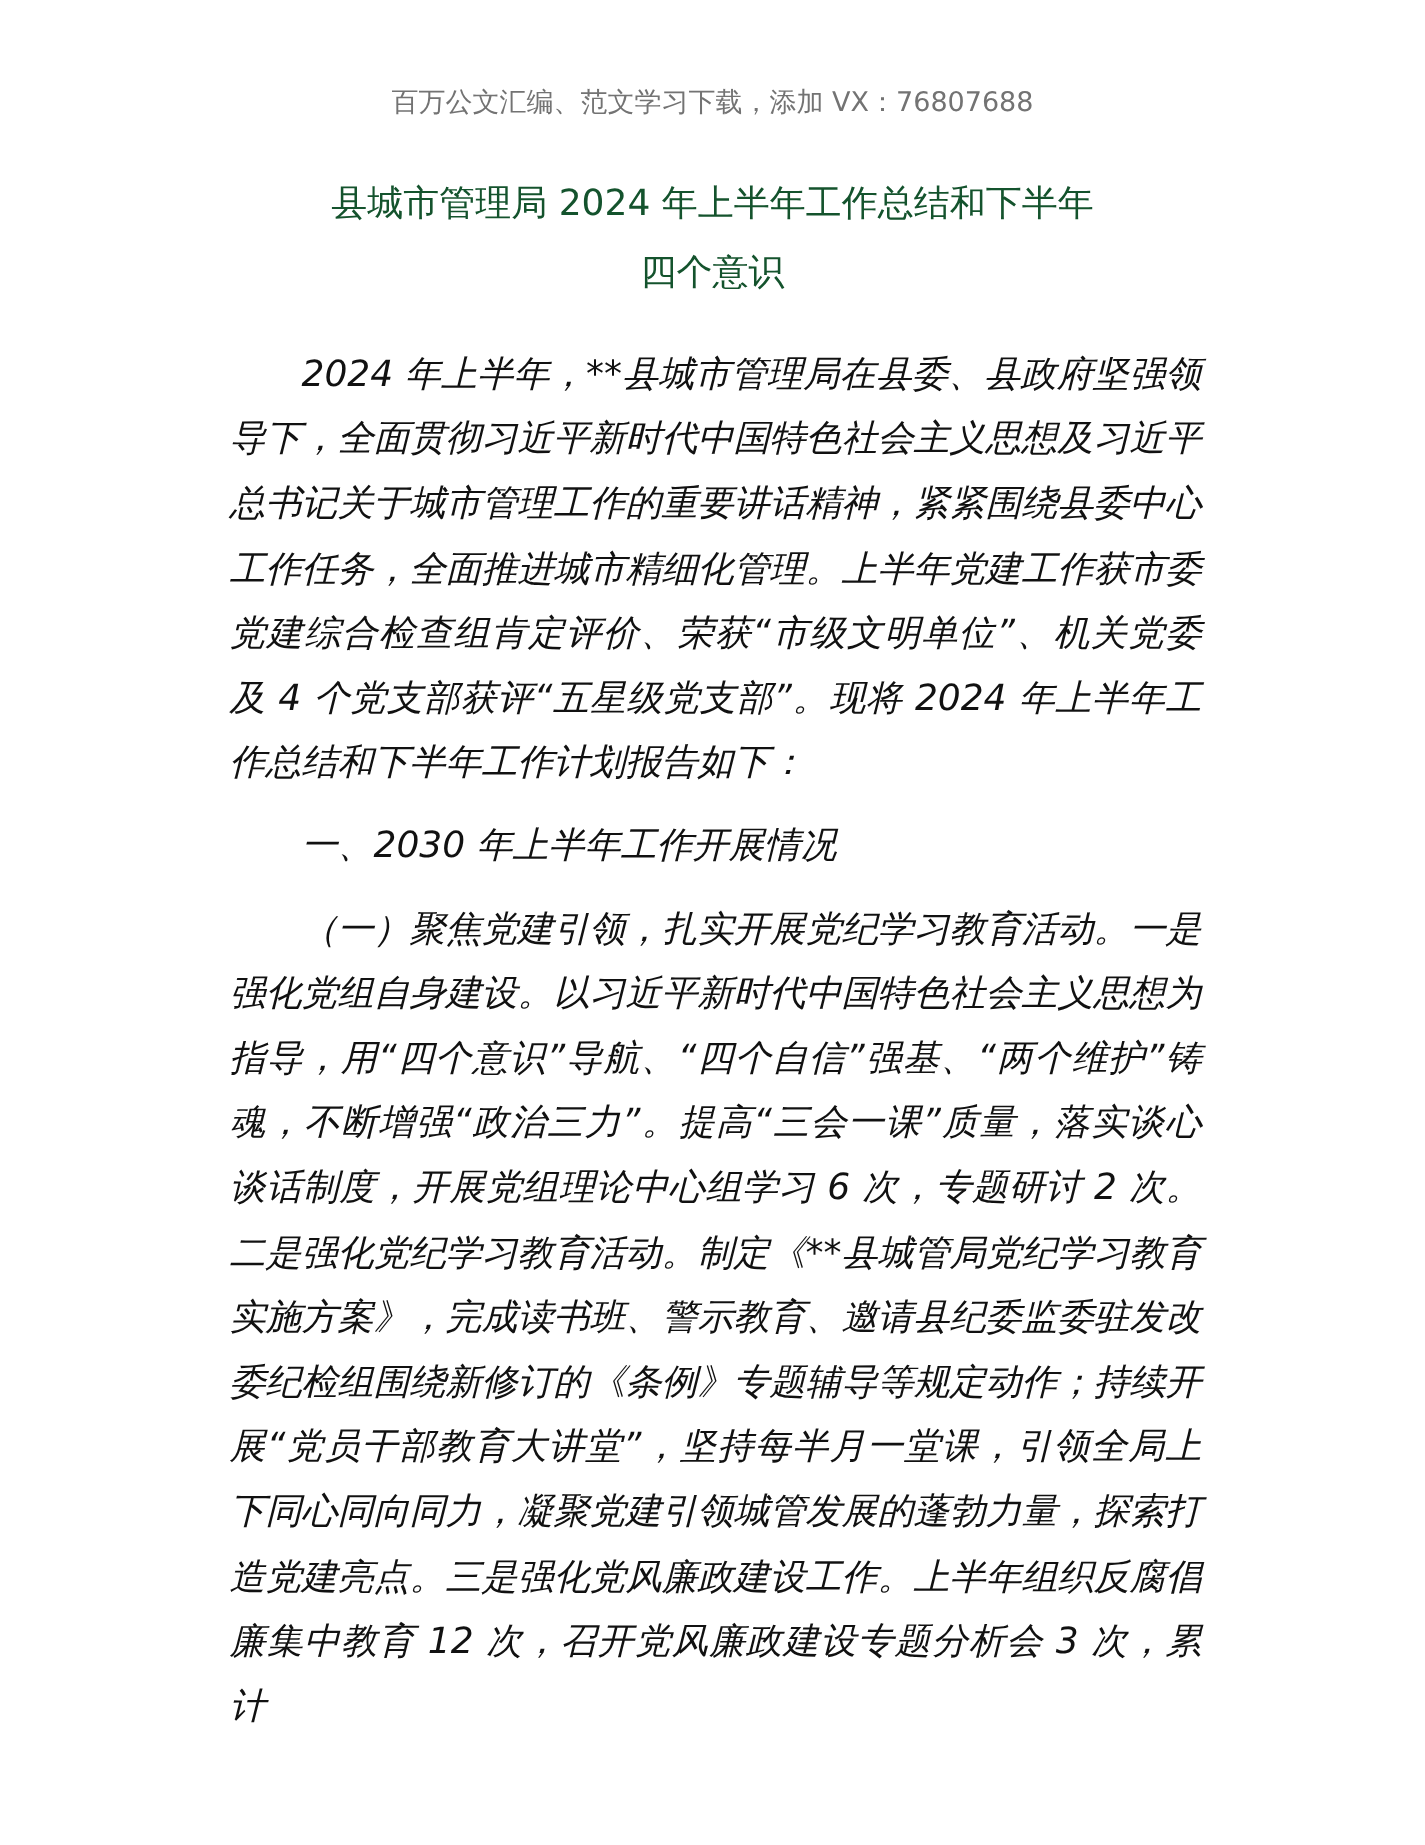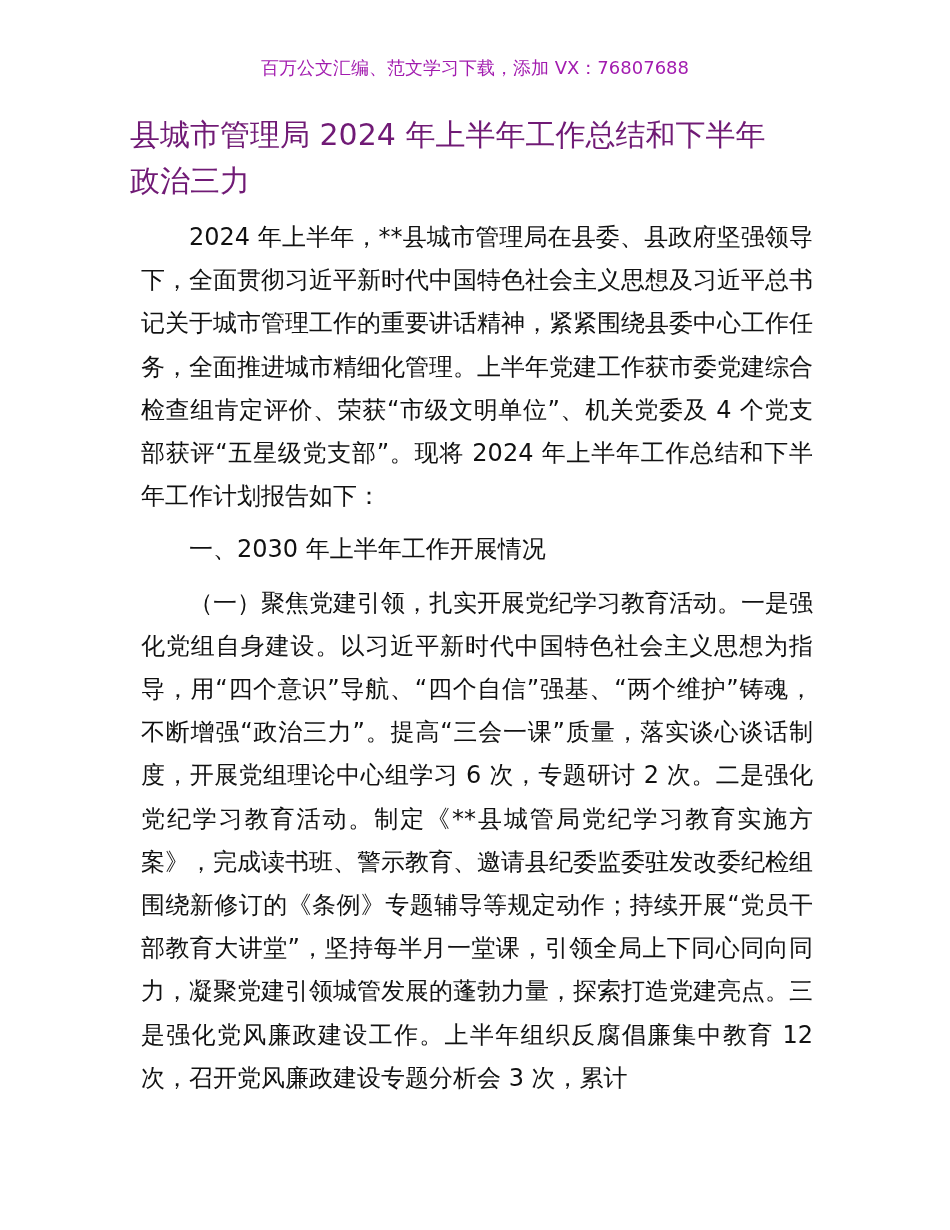--- a/index.html
+++ b/index.html
@@ -1,33 +1,33 @@
 <!DOCTYPE html>
 <html><head>
 <meta charset="utf-8">
 <style>
   html, body { margin: 0; padding: 0; background: #ffffff; }
   body { width: 950px; height: 1230px; position: relative; overflow: hidden;
          font-family: "DejaVu Sans", "Liberation Sans", sans-serif; color: #111111; }
   .watermark { position: absolute; top: 56px; left: 0; width: 950px; text-align: center;
-               font-size: 18px; color: #a21caf; letter-spacing: 0px; }
-  .title { position: absolute; top: 112px; left: 130px; width: 690px; 
-           font-size: 30px; line-height: 46px; color: #701a75; }
+               font-size: 18px; color: #737373; letter-spacing: 0px; }
+  .title { position: absolute; top: 112px; left: 130px; width: 690px; text-align: center;
+           font-size: 24px; line-height: 46px; color: #14532d; }
   .body { position: absolute; top: 216px; left: 141px; width: 672px; font-size: 24px;
           line-height: 43.2px; color: #111; }
-  .body p { margin: 0; text-indent: 48px; text-align: justify; }
+  .body p { margin: 12px; text-indent: 48px; text-align: justify; font-style: italic; }
   .body p.section { margin-top: 10px; margin-bottom: 10px; }
 </style>
 </head>
 <body>
 
 <div class="watermark">百万公文汇编、范文学习下载，添加 VX：76807688</div>
 
 <div class="title">
   <div>县城市管理局 2024 年上半年工作总结和下半年</div>
-  <div>政治三力</div>
+  <div>四个意识</div>
 </div>
 
 <div class="body">
   <p>2024 年上半年，**县城市管理局在县委、县政府坚强领导下，全面贯彻习近平新时代中国特色社会主义思想及习近平总书记关于城市管理工作的重要讲话精神，紧紧围绕县委中心工作任务，全面推进城市精细化管理。上半年党建工作获市委党建综合检查组肯定评价、荣获“市级文明单位”、机关党委及 4 个党支部获评“五星级党支部”。现将 2024 年上半年工作总结和下半年工作计划报告如下：</p>
   <p class="section">一、2030 年上半年工作开展情况</p>
   <p>（一）聚焦党建引领，扎实开展党纪学习教育活动。一是强化党组自身建设。以习近平新时代中国特色社会主义思想为指导，用“四个意识”导航、“四个自信”强基、“两个维护”铸魂，不断增强“政治三力”。提高“三会一课”质量，落实谈心谈话制度，开展党组理论中心组学习 6 次，专题研讨 2 次。二是强化党纪学习教育活动。制定《**县城管局党纪学习教育实施方案》，完成读书班、警示教育、邀请县纪委监委驻发改委纪检组围绕新修订的《条例》专题辅导等规定动作；持续开展“党员干部教育大讲堂”，坚持每半月一堂课，引领全局上下同心同向同力，凝聚党建引领城管发展的蓬勃力量，探索打造党建亮点。三是强化党风廉政建设工作。上半年组织反腐倡廉集中教育 12 次，召开党风廉政建设专题分析会 3 次，累计</p>
 </div>
 
 </body></html>

